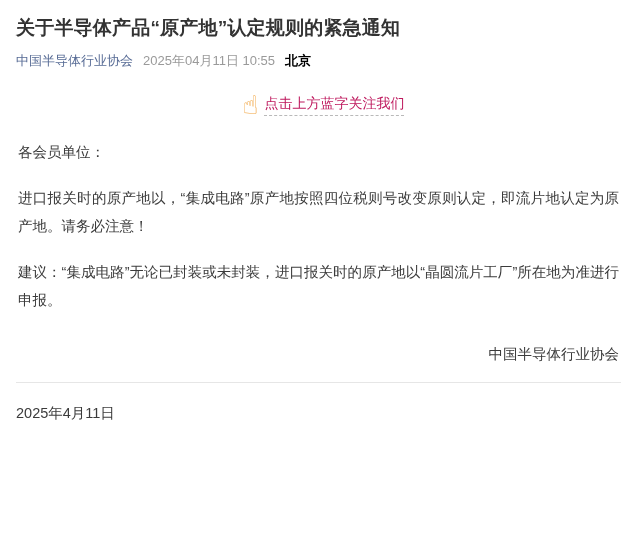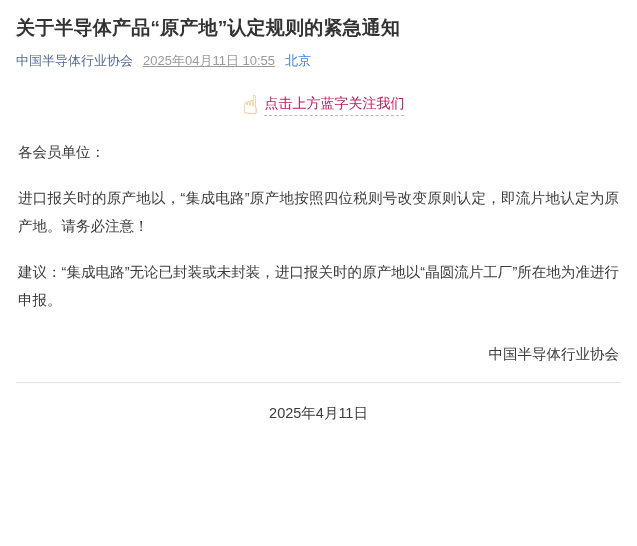--- a/index.html
+++ b/index.html
@@ -35,24 +35,24 @@
     gap: 10px;
     font-size: 13px;
     line-height: 18px;
     margin-bottom: 20px;
   }
   .meta-source {
     color: #576b95;
   }
   .meta-date {
     color: #9a9a9a;
-    text-decoration: underline;
   }
   .meta-location {
-    color: #3b82f6;
+    color: #000000;
+    font-weight: bold;
   }
   .follow-row {
     display: flex;
     align-items: flex-end;
     justify-content: center;
     gap: 6px;
     margin: 12px 0 22px 0;
     padding-left: 10px;
   }
   .hand-icon {
@@ -90,21 +90,21 @@
   }
   .divider {
     border: none;
     border-top: 1px solid #e6e6e6;
     margin: 14px 0 0 0;
   }
   .date-foot {
     font-size: 14.5px;
     line-height: 28px;
     color: #3b3b3b;
-    text-align: center;
+    text-align: left;
     margin: 16px 0 0 0;
   }
 </style>
 </head>
 <body>
 
 <div class="page">
 
   <h1 class="article-title">关于半导体产品“原产地”认定规则的紧急通知</h1>
 

